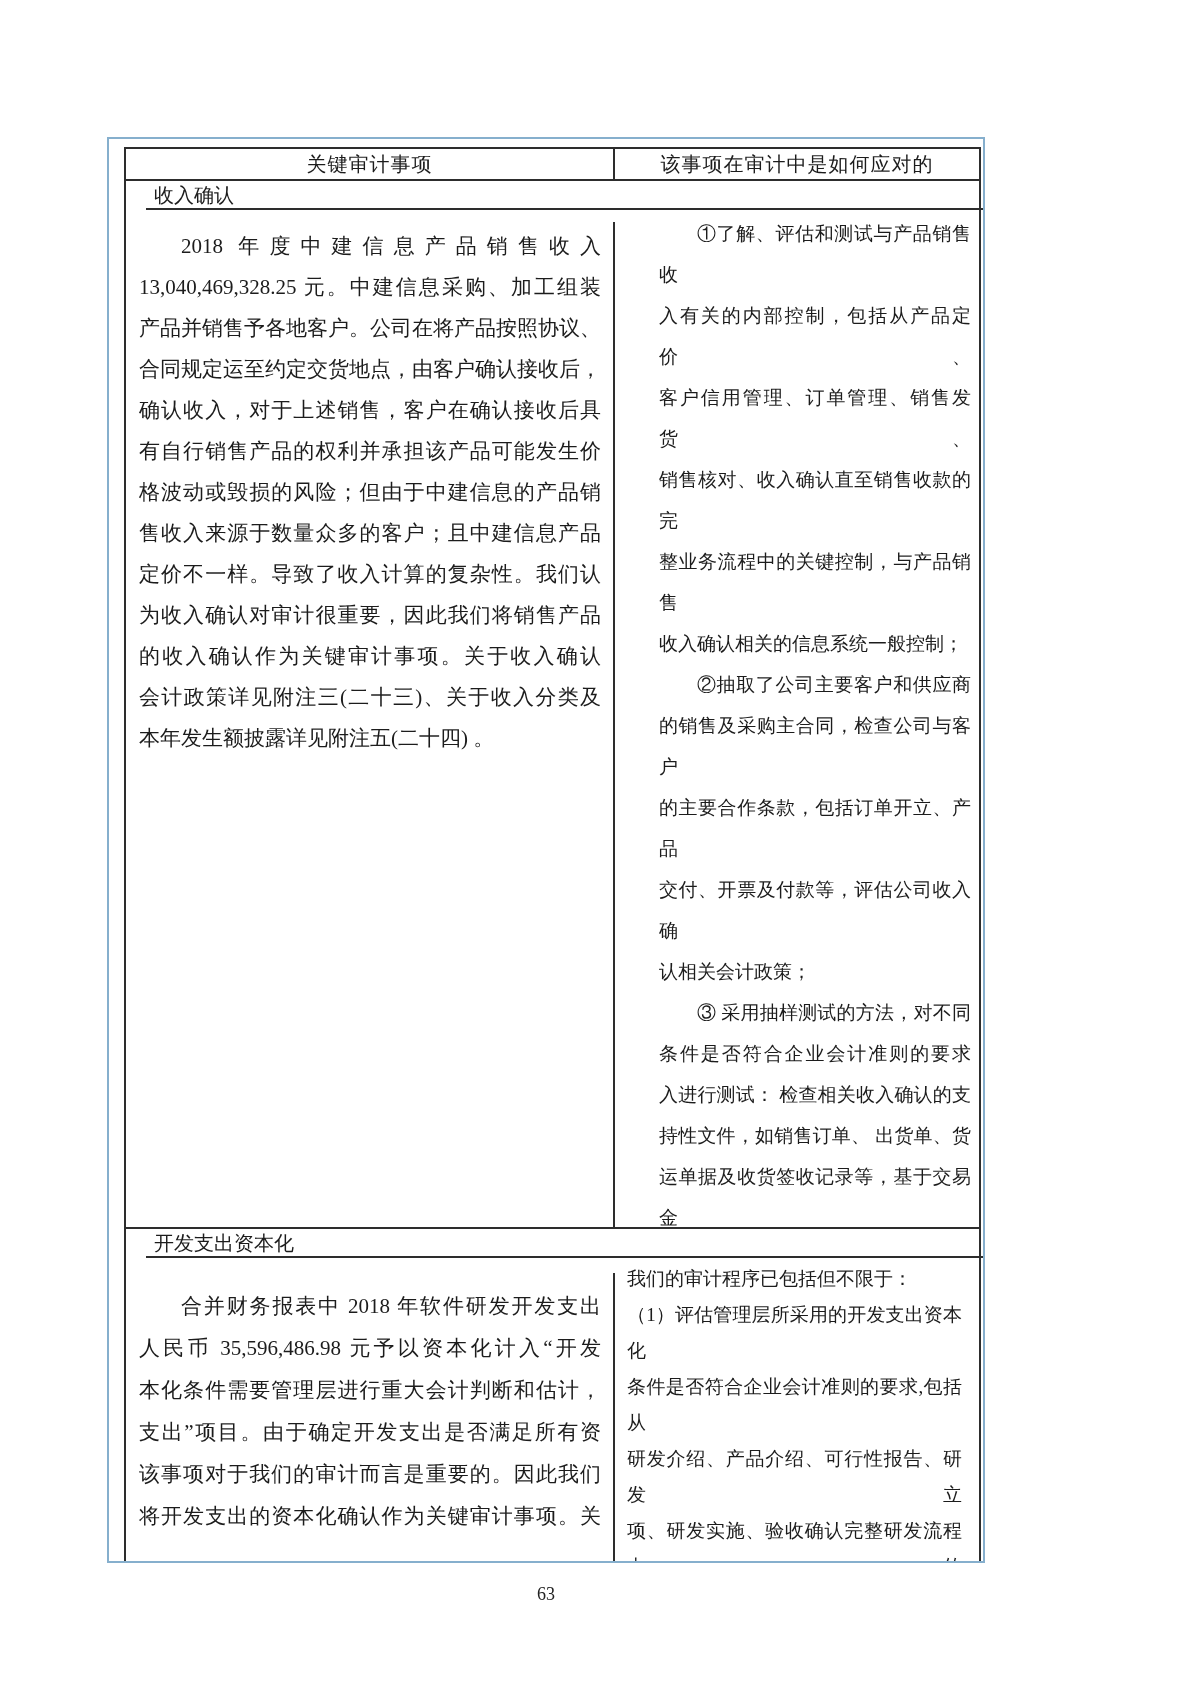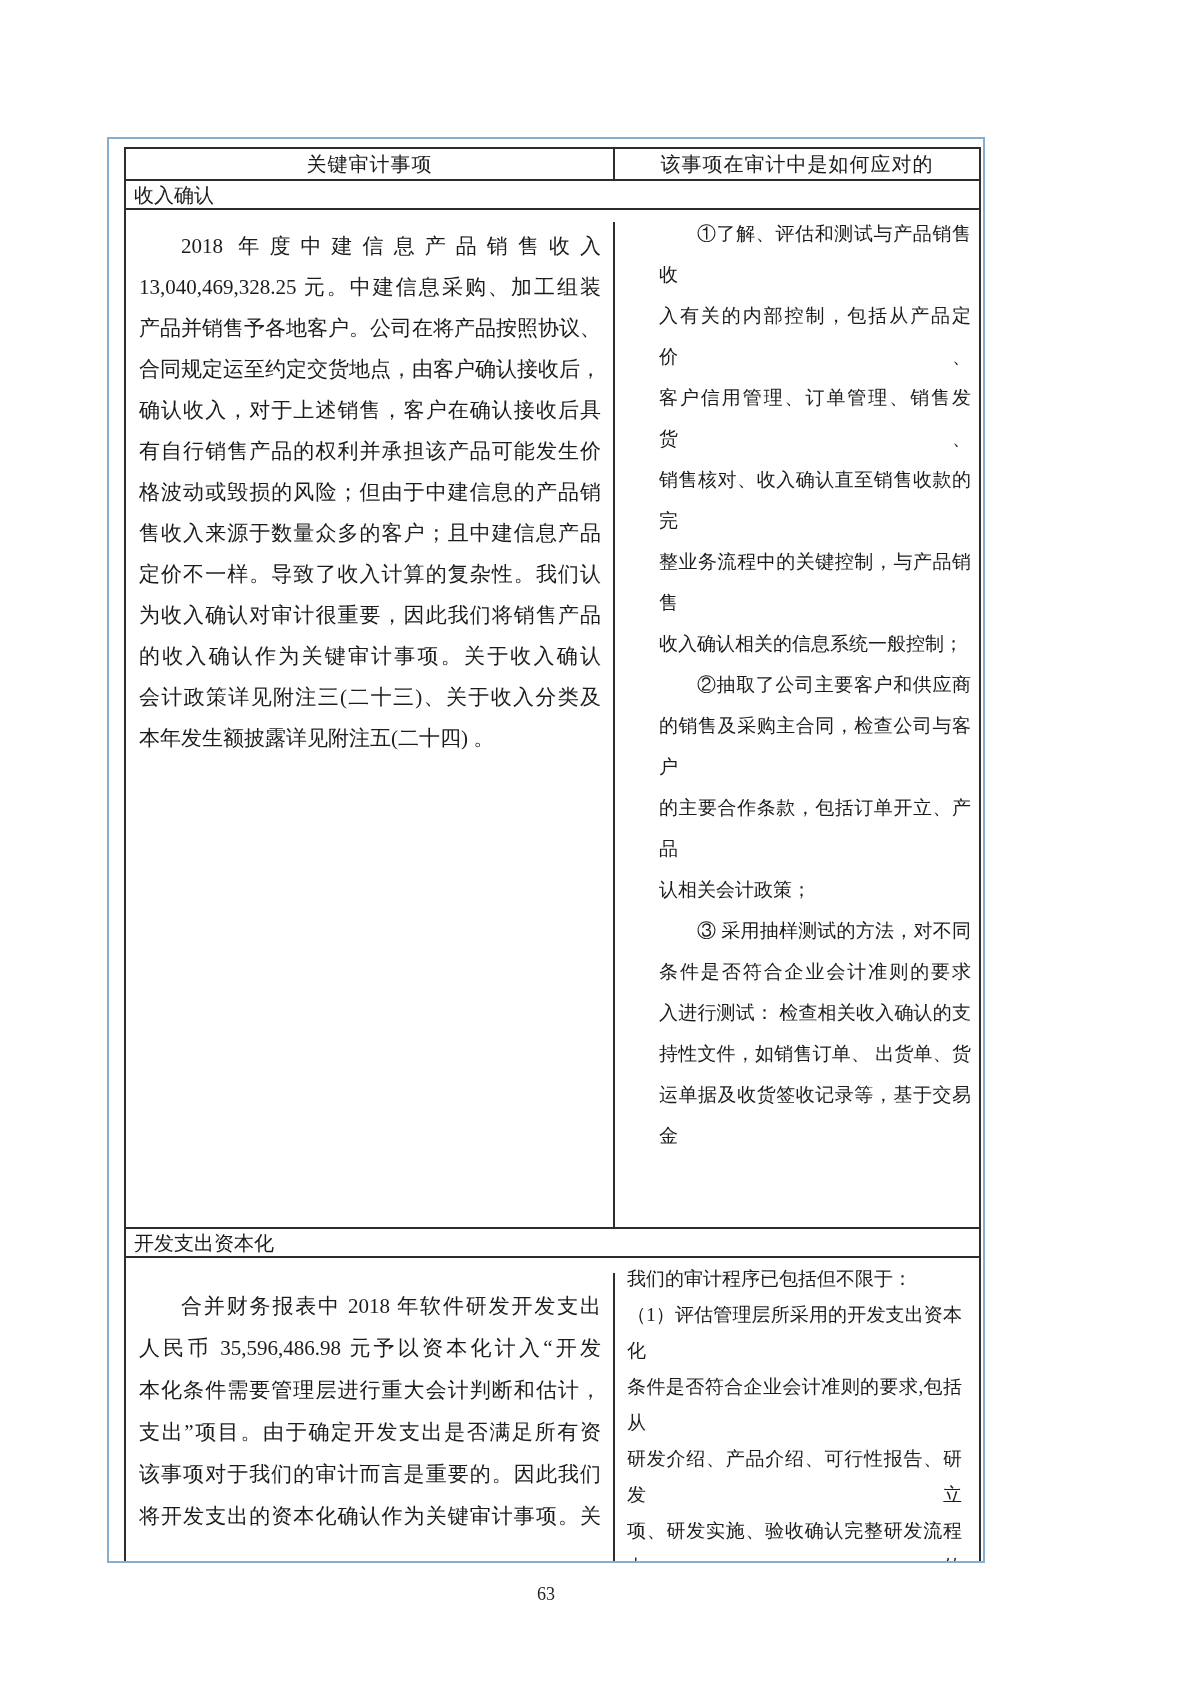--- a/index.html
+++ b/index.html
@@ -44,20 +44,21 @@
     font-size:20px;
     letter-spacing:1px;
   }
   .section-row {
     height:29px;
     border-bottom:2px solid #2d2d2d;
     font-size:20px;
     line-height:29px;
     padding-left:8px;
     box-sizing:border-box;
+    margin-left:20px;
   }
   .body-row { display:flex; }
   .body1 {
     height:1017px;
     border-bottom:2px solid #2d2d2d;
   }
   .body2 { height:330px; }
   .cell { box-sizing:border-box; overflow:hidden; }
   .cell.left {
     width:489px;
@@ -116,20 +117,21 @@
         <div class="cell right">
             <div class="ln jfy ind">①了解、评估和测试与产品销售收</div>
             <div class="ln jfy">入有关的内部控制，包括从产品定价、</div>
             <div class="ln jfy">客户信用管理、订单管理、销售发货、</div>
             <div class="ln jfy">销售核对、收入确认直至销售收款的完</div>
             <div class="ln jfy">整业务流程中的关键控制，与产品销售</div>
             <div class="ln">收入确认相关的信息系统一般控制；</div>
             <div class="ln jfy ind">②抽取了公司主要客户和供应商</div>
             <div class="ln jfy">的销售及采购主合同，检查公司与客户</div>
             <div class="ln jfy">的主要合作条款，包括订单开立、产品</div>
+            <div class="ln jfy">交付、开票及付款等，评估公司收入确</div>
             <div class="ln">认相关会计政策；</div>
             <div class="ln jfy ind">③ 采用抽样测试的方法，对不同</div>
             <div class="ln jfy">条件是否符合企业会计准则的要求</div>
             <div class="ln jfy">入进行测试： 检查相关收入确认的支</div>
             <div class="ln jfy">持性文件，如销售订单、 出货单、货</div>
             <div class="ln jfy">运单据及收货签收记录等，基于交易金</div>
           </div>
       </div>
 
       <div class="row section-row">开发支出资本化</div>

